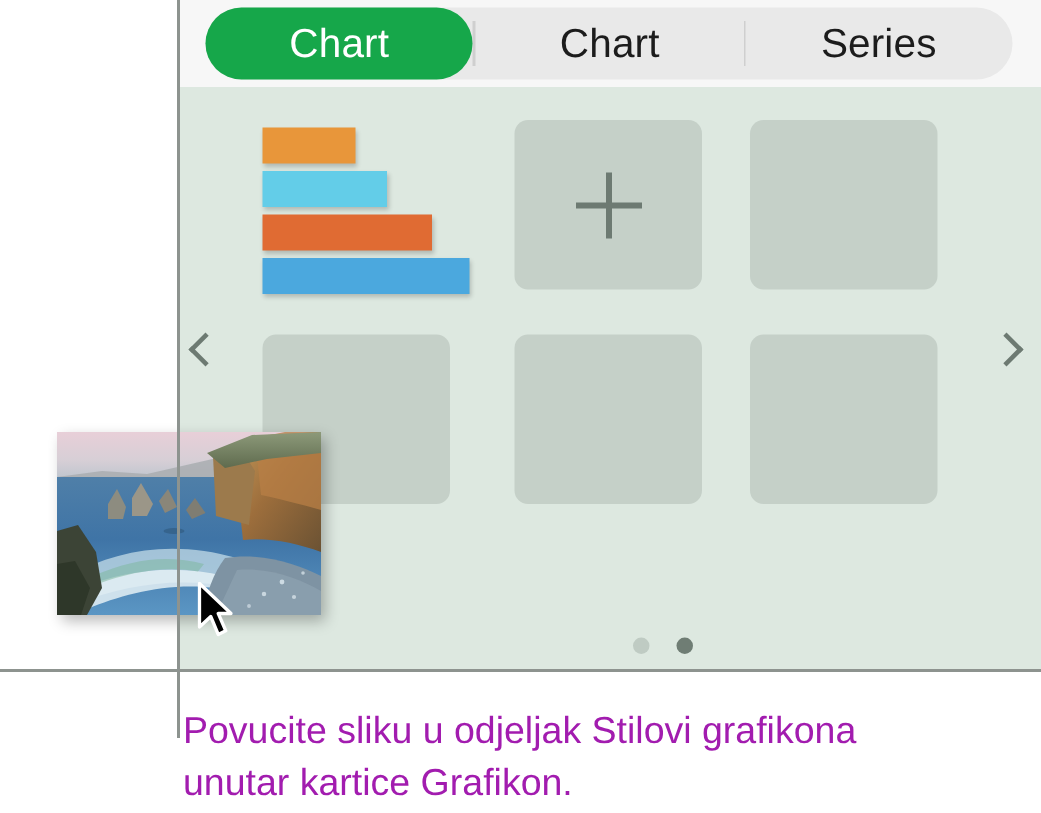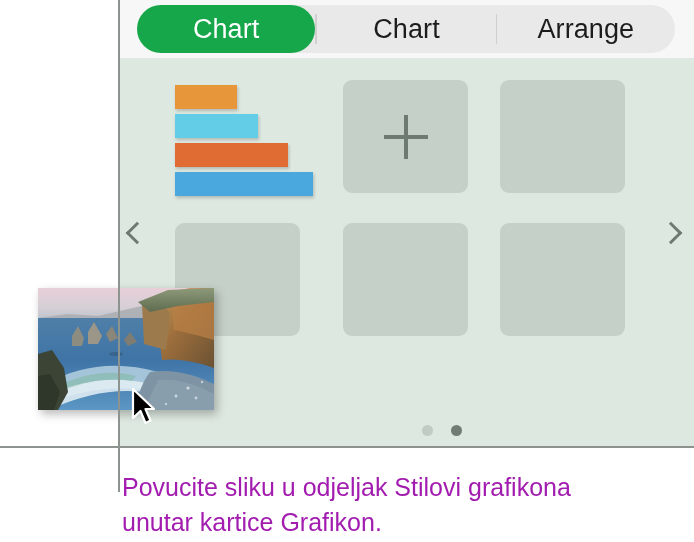--- a/index.html
+++ b/index.html
@@ -225,21 +225,21 @@
 
 <div id="inspector-panel">
 
   <div id="tab-strip">
     <div id="segmented-control">
       <div class="seg-tab active">Chart</div>
       <div class="seg-sep"></div>
       <div class="seg-sep"></div>
       <div class="seg-tab">Chart</div>
       <div class="seg-sep"></div>
-      <div class="seg-tab">Arrange</div>
+      <div class="seg-tab">Series</div>
     </div>
   </div>
 
   <div id="styles-body">
 
     <div class="nav-arrow" id="nav-prev">
       <span class="chev"></span>
     </div>
     <div class="nav-arrow" id="nav-next">
       <span class="chev"></span>

